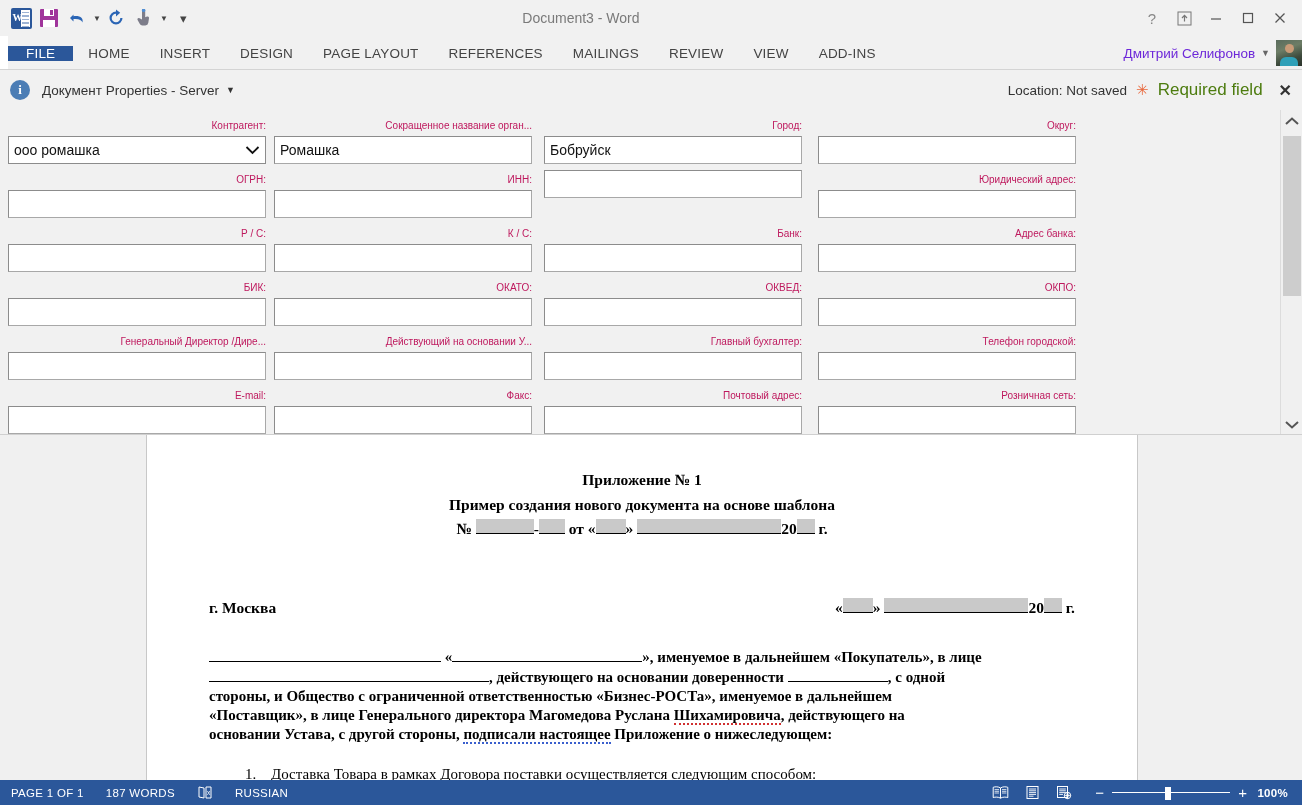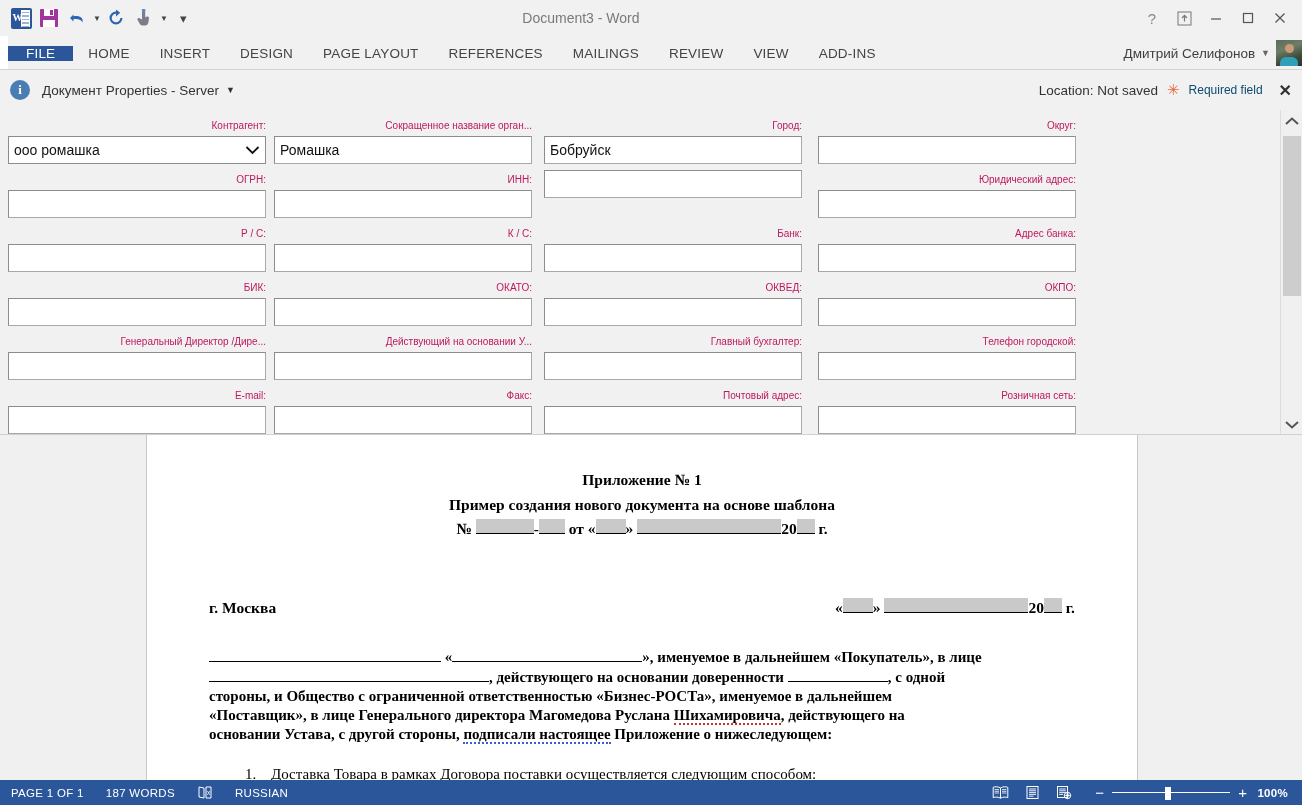--- a/index.html
+++ b/index.html
@@ -67,21 +67,21 @@
     display: flex; align-items: center;
   }
   .tab {
     padding: 0 15px; display: flex; align-items: center;
     font-size: 13.5px; color: #444; letter-spacing: 0.2px;
   }
   .tab.file { background: #2b579a; color: #fff; padding: 0 18px; }
   .ribbon-right {
     margin-left: auto; display: flex; align-items: center; gap: 6px; padding-right: 8px;
   }
-  .user-name { font-size: 13.5px; color: #404040; margin-left: 13px; }
+  .user-name { font-size: 13.5px; color: #6d28d9; margin-left: 13px; }
   .user-caret { font-size: 9px; color: #666; }
   .avatar {
     width: 26px; height: 26px;
     background: linear-gradient(160deg,#5a6b5c 0%, #6d7d66 35%, #3d4a3c 70%, #2b332b 100%);
     position: relative; overflow: hidden;
   }
   .avatar .face { position:absolute; left:9px; top:4px; width:9px; height:9px; background:#c99b78; border-radius:50%; }
   .avatar .shirt { position:absolute; left:4px; bottom:0; width:18px; height:9px; background:#2fa0b8; border-radius:6px 6px 0 0; }
 
   .ribbon-sep { position: absolute; left:0; top:69px; width:1302px; height:1px; background:#d4d4d4; }
@@ -94,21 +94,21 @@
   .info-circle {
     width: 20px; height: 20px; border-radius: 50%; background: #4b7db5;
     color: #fff; font-size: 13px; font-weight: bold; font-family: "Liberation Serif", serif;
     display: flex; align-items: center; justify-content: center; margin-right: 12px;
   }
   .dpp-title { font-size: 13.5px; color: #333; }
   .dpp-caret { font-size: 9px; color: #333; margin-left: 7px; }
   .dpp-right { margin-left: auto; display: flex; align-items: center; gap: 9px; }
   .dpp-loc { font-size: 13.5px; color: #333; }
   .req-star { color: #e8663a; font-size: 15px; }
-  .dpp-req { font-size: 12px; color: #0c4a6e; }
+  .dpp-req { font-size: 17px; color: #4d7c0f; }
   .dpp-close { font-size: 16px; color: #333; font-weight: bold; margin-left: 7px; }
 
   .dpp-body {
     position: absolute; left: 0; top: 110px; width: 1302px; height: 325px;
     background: #f1f1f1; overflow: hidden;
   }
   .dpp-grid {
     position: absolute; left: 0; top: 0; width: 1262px;
     padding: 6px 0 0 0;
   }

